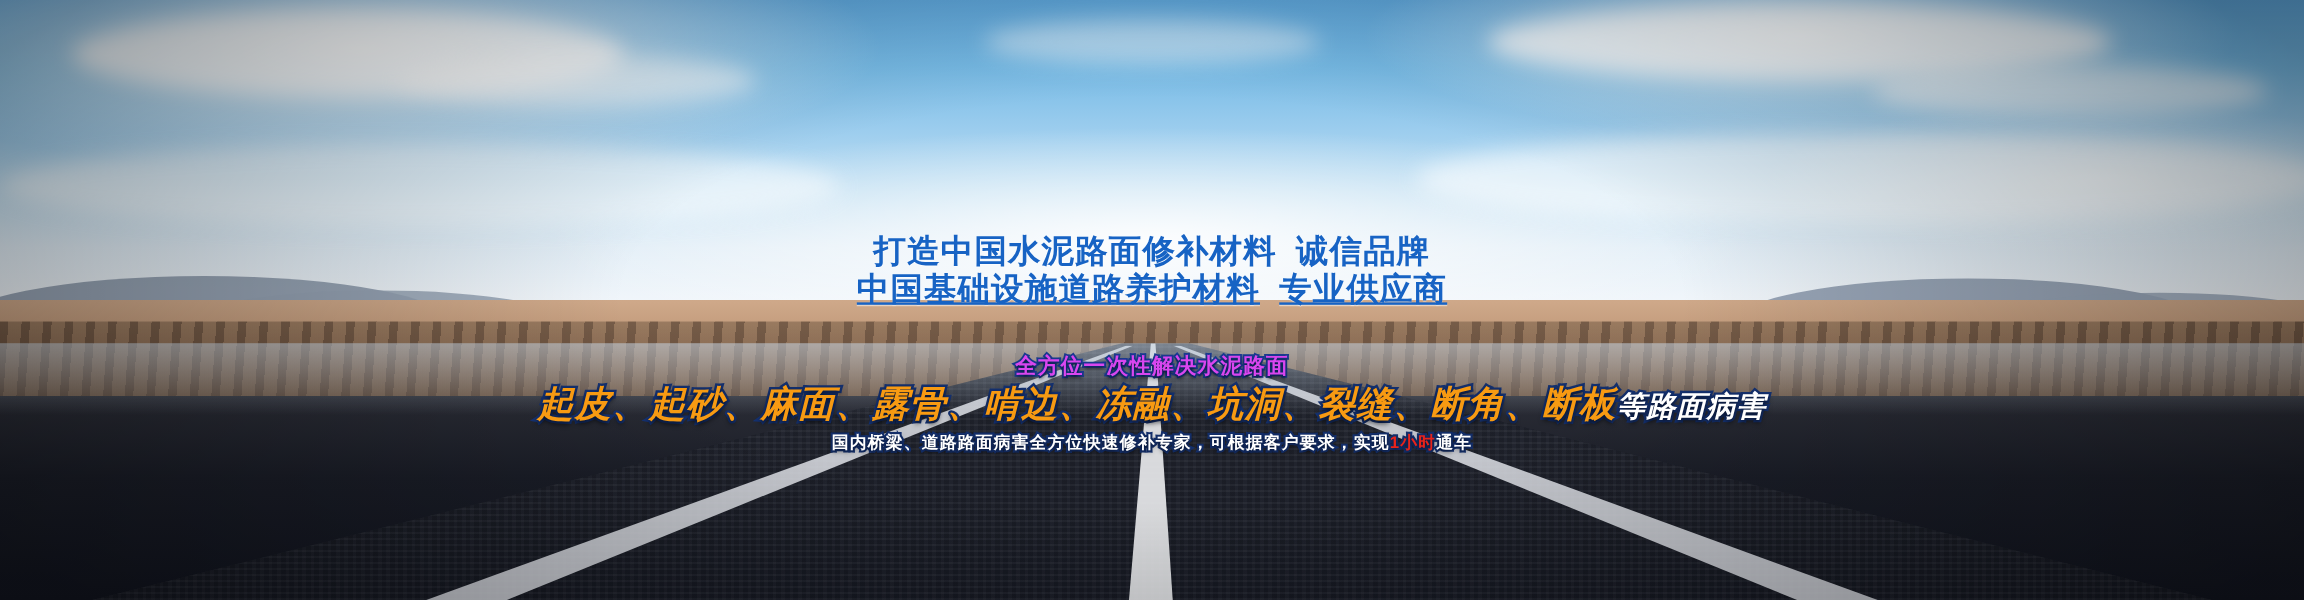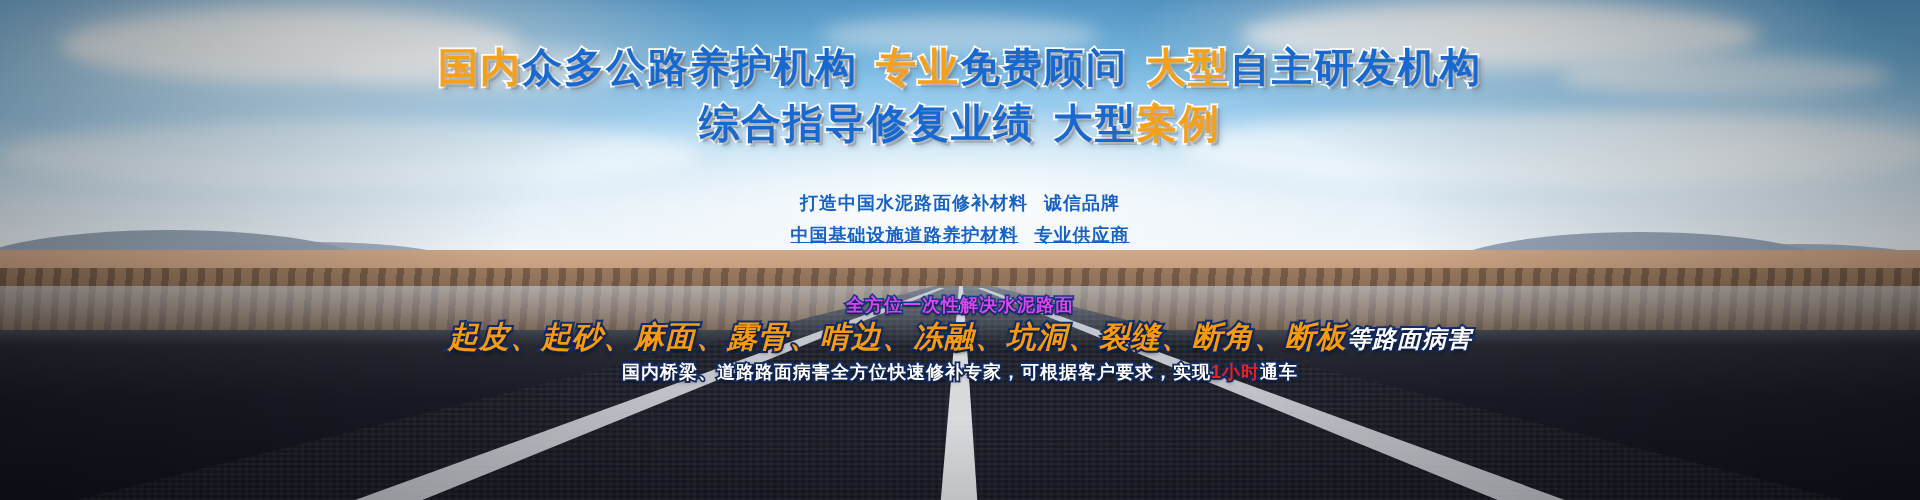--- a/index.html
+++ b/index.html
@@ -119,41 +119,41 @@
   .headline .blue, .headline .orange {
     -webkit-text-stroke:3.5px #ffffff;
     paint-order:stroke fill;
     text-shadow:
        3px 3px 0 rgba(120,130,140,.45),
        4px 4px 5px rgba(90,100,110,.35);
   }
   .gap { display:inline-block; width:18px; }
 
   
-  .mid { font-size:18px; line-height:1.45; color:#1763c4; letter-spacing:1px;
+  .mid { font-size:27px; line-height:1.45; color:#1763c4; letter-spacing:1px;
          text-shadow:0 1px 1px rgba(255,255,255,.6); }
   .mid1 { top:190px; }
   .mid2 { top:222px;text-decoration:underline; }
   .mid .sp { display:inline-block; width:16px; }
 
   
   .b-small { top:293px; font-size:18px; color:#d946ef; letter-spacing:1px;
              -webkit-text-stroke:3px #1a3a8f; paint-order:stroke fill;
              text-shadow:0 2px 3px rgba(0,0,0,.65); }
 
   .b-big { top:317px; font-size:30px; letter-spacing:1px; }
   .b-big .o { color:#f79a12; }
   .b-big .w { color:#ffffff; font-size:24px; }
   .b-big .o, .b-big .w {
     -webkit-text-stroke:4px #14306e; paint-order:stroke fill;
     text-shadow:0 2px 4px rgba(0,0,0,.7);
     font-style:italic;
   }
 
-  .b-last { top:360px; font-size:18px; color:#ffffff; letter-spacing:1px;
+  .b-last { top:360px; font-size:14px; color:#ffffff; letter-spacing:1px;
             -webkit-text-stroke:3.5px #14306e; paint-order:stroke fill;
             text-shadow:0 2px 4px rgba(0,0,0,.7); }
   .b-last .red { color:#e8231b; }
 </style>
 </head>
 <body>
 
 <div id="banner">
 
   <div class="scene">
@@ -181,27 +181,21 @@
     <div class="road">
       <div class="road-tex"></div>
     </div>
     <div class="lane-left"></div>
     <div class="lane-right"></div>
     <div class="lane-center"></div>
     <div class="road-haze"></div>
     <div class="vignette"></div>
   </div>
 
-  <div class="txt headline hl1">
-    <span class="orange">国内</span><span class="blue">众多公路养护机构</span><span class="gap"></span><span class="orange">专业</span><span class="blue">免费顾问</span><span class="gap"></span><span class="orange">大型</span><span class="blue">自主研发机构</span>
-  </div>
-
-  <div class="txt headline hl2">
-    <span class="blue">综合指导修复业绩</span><span class="gap"></span><span class="blue">大型</span><span class="orange">案例</span>
-  </div>
+
 
   <div class="txt mid mid1">
     <span>打造中国水泥路面修补材料</span><span class="sp"></span><span>诚信品牌</span>
   </div>
   <div class="txt mid mid2">
     <span>中国基础设施道路养护材料</span><span class="sp"></span><span>专业供应商</span>
   </div>
 
   <div class="txt b-small">全方位一次性解决水泥路面</div>
 

